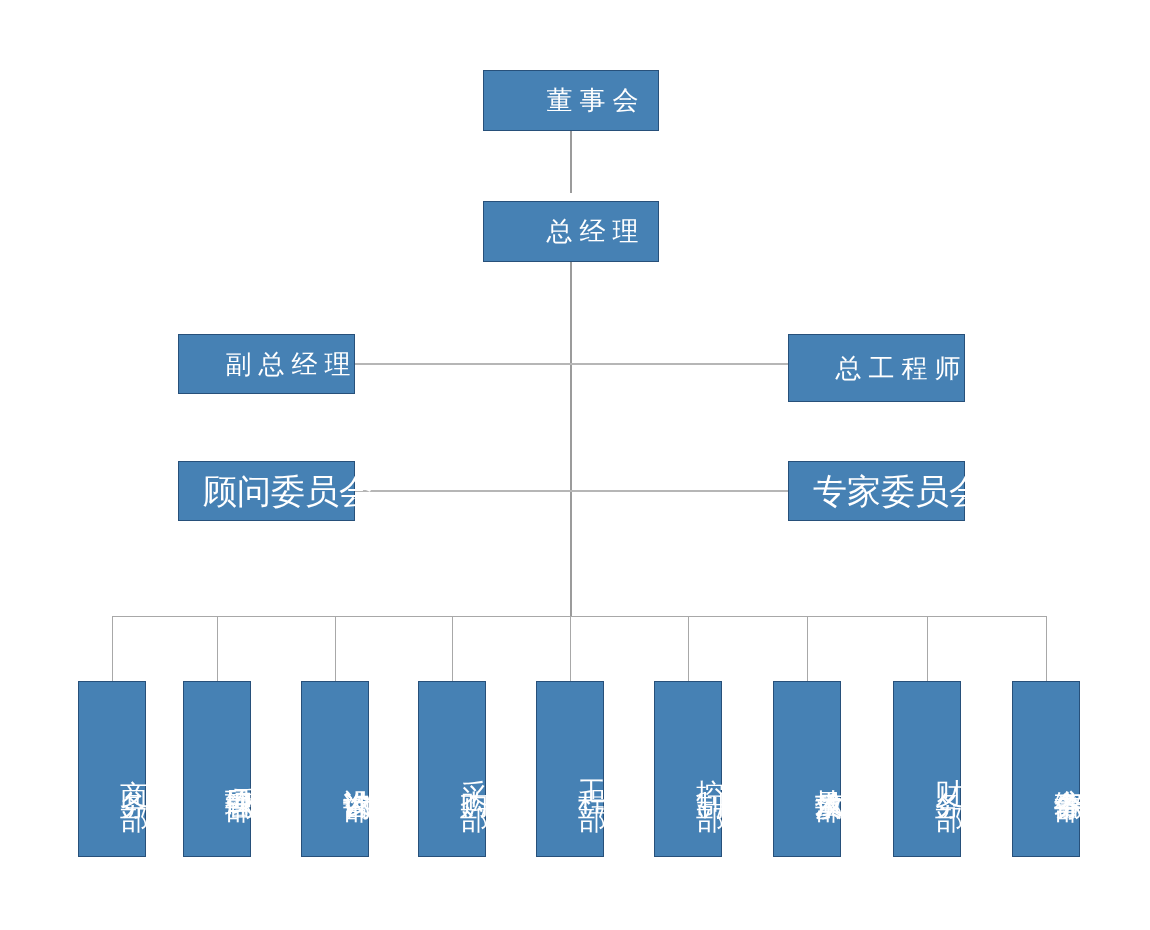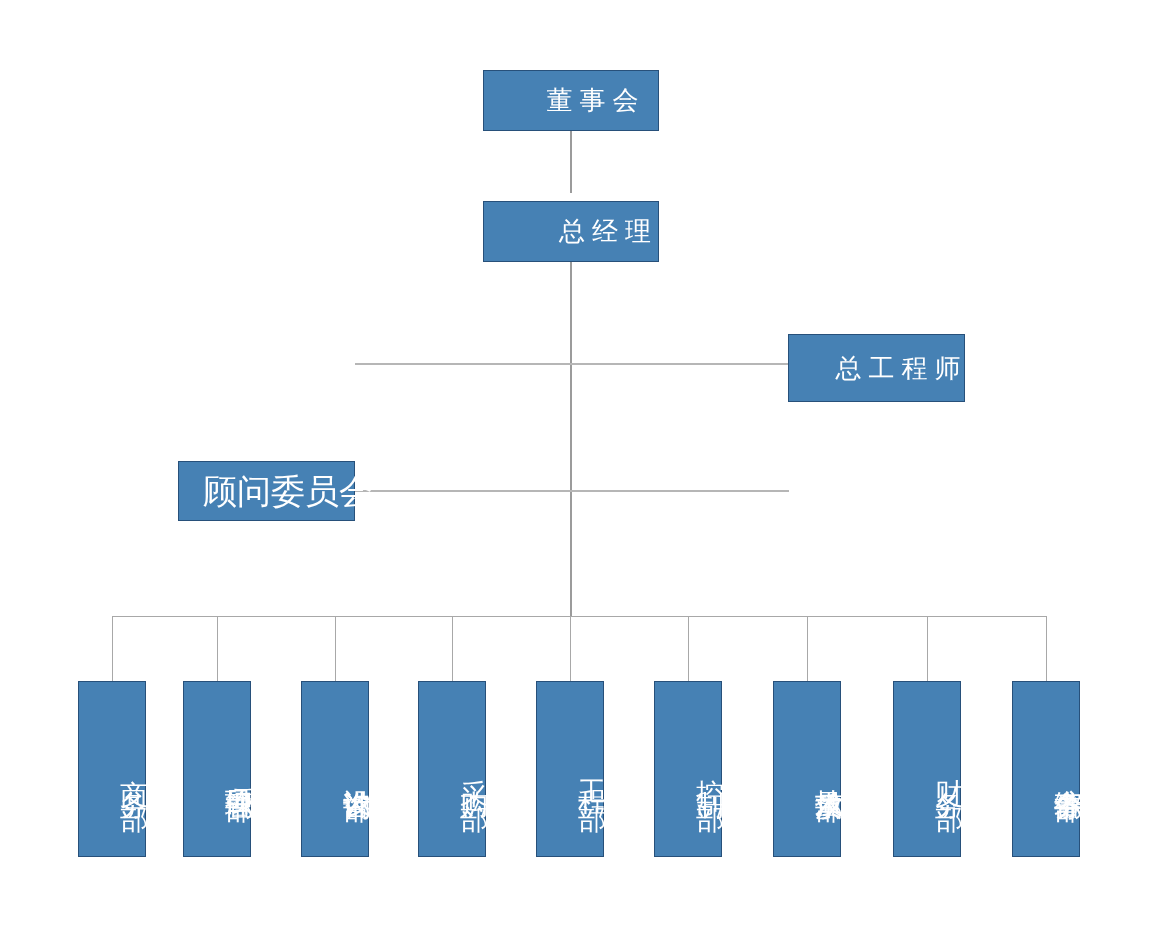--- a/index.html
+++ b/index.html
@@ -104,33 +104,39 @@
   <div class="line line-thin-v" style="left:570px; top:616px; height:66px;"></div>
   <div class="line line-thin-v" style="left:688px; top:616px; height:66px;"></div>
   <div class="line line-thin-v" style="left:807px; top:616px; height:66px;"></div>
   <div class="line line-thin-v" style="left:927px; top:616px; height:66px;"></div>
   <div class="line line-thin-v" style="left:1046px; top:616px; height:66px;"></div>
 
   <div class="node node-h" style="left:483px; top:70px; width:176px; height:61px;">
     <span class="node-label">董事会</span>
   </div>
 
-  <div class="node node-h" style="left:483px; top:201px; width:176px; height:61px;justify-content:flex-end;">
+  <div class="node node-h" style="left:483px; top:201px; width:176px; height:61px;">
     <span class="node-label">总经理</span>
   </div>
 
+  <div class="node node-h" style="left:178px; top:334px; width:177px; height:60px;">
+    <span class="node-label">副总经理</span>
+  </div>
 
   <div class="node node-h" style="left:788px; top:334px; width:177px; height:68px;">
     <span class="node-label">总工程师</span>
   </div>
 
   <div class="node node-h tight" style="left:178px; top:461px; width:177px; height:60px;">
     <span class="node-label">顾问委员会</span>
   </div>
 
+  <div class="node node-h tight" style="left:788px; top:461px; width:177px; height:60px;">
+    <span class="node-label">专家委员会</span>
+  </div>
 
   <div class="node node-v" style="left:78px; top:681px; width:68px; height:176px;">
     <span class="node-label">商务部</span>
   </div>
 
   <div class="node node-v tight" style="left:183px; top:681px; width:68px; height:176px;">
     <span class="node-label">项目管理部</span>
   </div>
 
   <div class="node node-v tight" style="left:301px; top:681px; width:68px; height:176px;">

